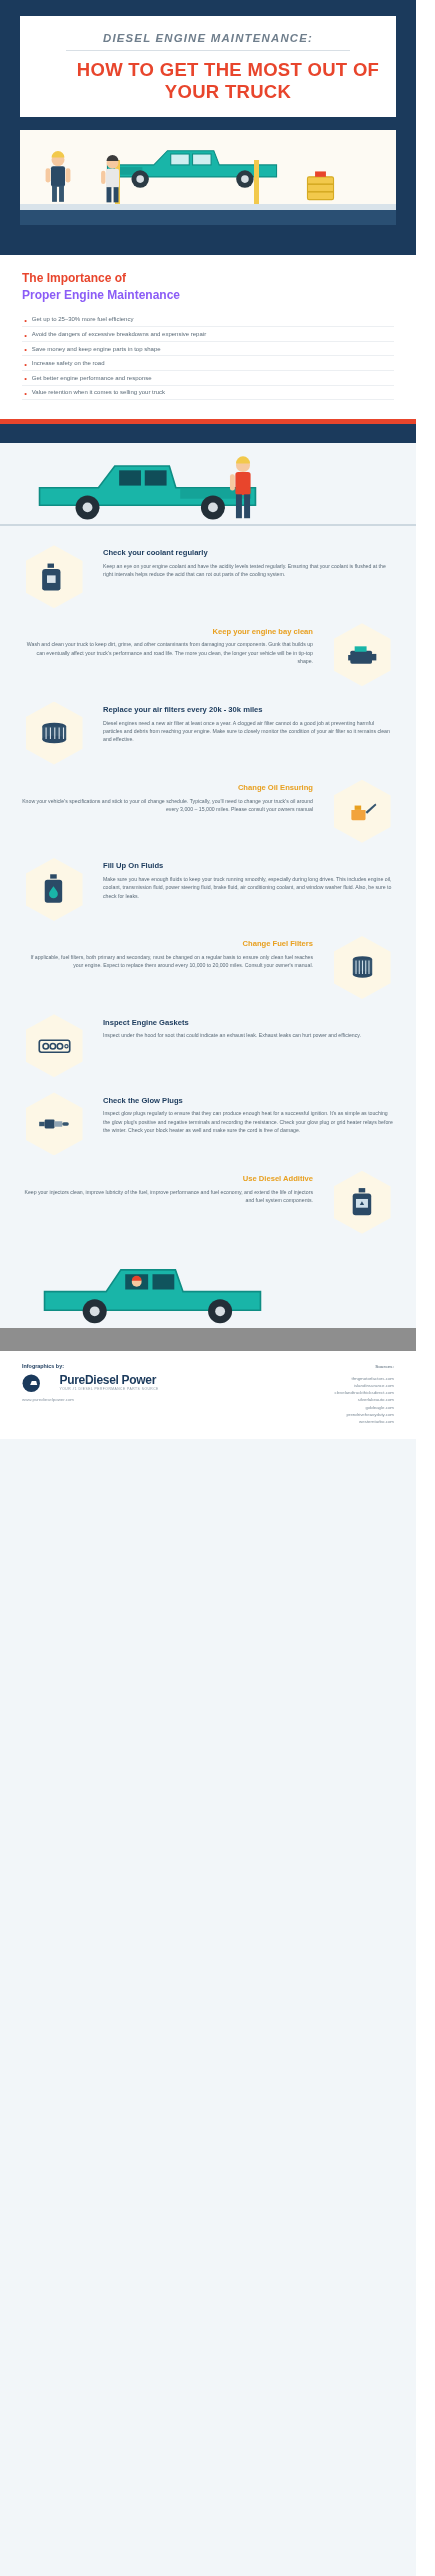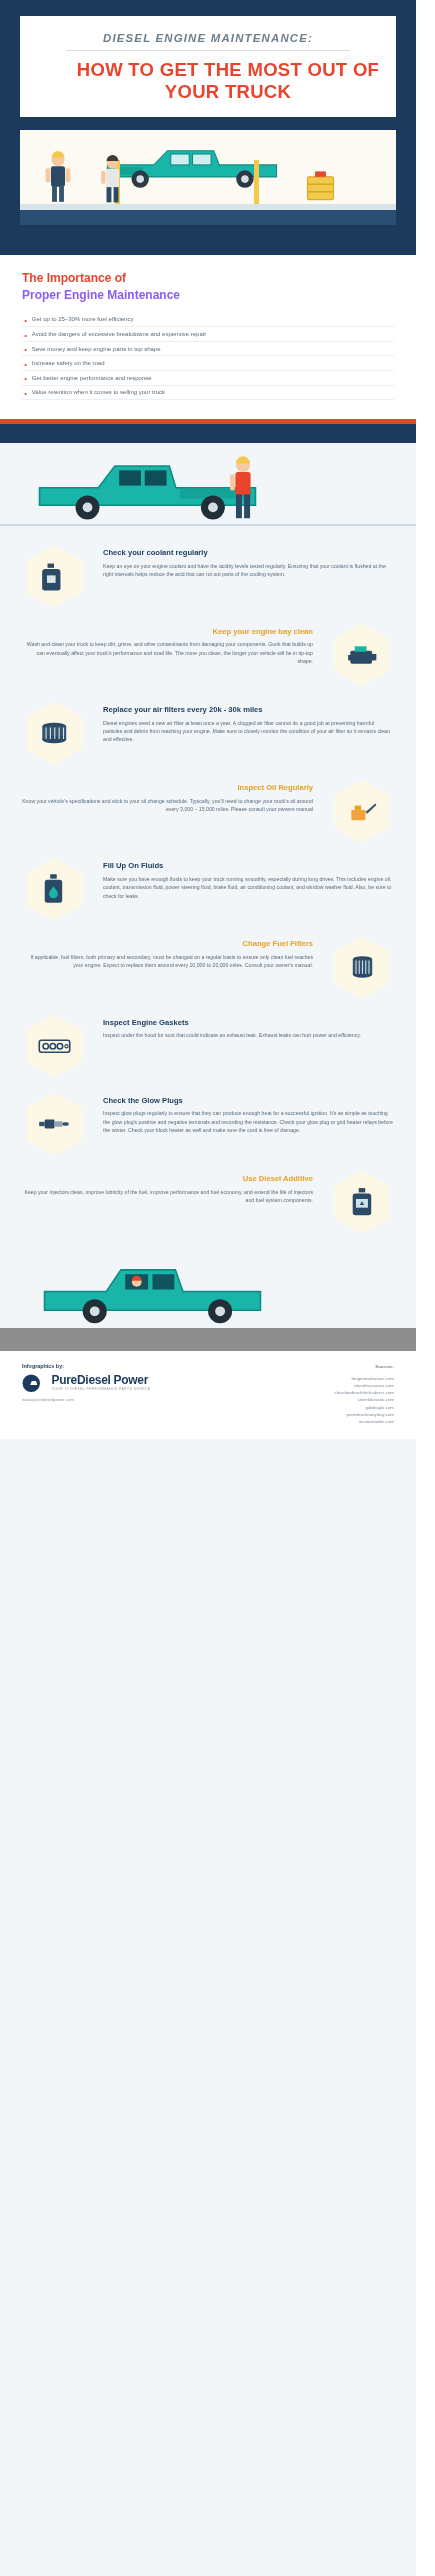--- a/index.html
+++ b/index.html
@@ -390,21 +390,21 @@
     <div class="hexwrap">
       <div class="hex">
         <svg width="30.5" height="24" viewBox="0 0 56 44">
           <path d="M8,20 h26 v16 a3,3 0 0 1 -3,3 h-20 a3,3 0 0 1 -3,-3 z" fill="#f2a33c"></path>
           <rect x="14" y="12" width="12" height="8" fill="#e8a020"></rect>
           <path d="M34,24 L52,8 L54,11 L37,27 z" fill="#35556f"></path>
         </svg>
       </div>
     </div>
     <div class="tip-body">
-      <div class="tip-title">Inspect Oil Regularly</div>
+      <div class="tip-title">Change Oil Ensuring</div>
       <div class="tip-text">Know your vehicle's specifications and stick to your oil change schedule. Typically, you'll need to change your truck's oil around every 3,000 – 15,000 miles. Please consult your owners manual</div>
     </div>
   </div>
 
   <div class="tip">
     <div class="hexwrap">
       <div class="hex">
         <svg width="24" height="32" viewBox="0 0 44 58">
           <rect x="15" y="2" width="12" height="8" fill="#2b4a66"></rect>
           <path d="M10,12 h22 a5,5 0 0 1 5,5 v32 a5,5 0 0 1 -5,5 h-22 a5,5 0 0 1 -5,-5 v-32 a5,5 0 0 1 5,-5 z" fill="#2b4a66"></path>
@@ -504,21 +504,21 @@
       <circle cx="334" cy="94" r="22" fill="#232f38"></circle>
         <circle cx="334" cy="94" r="9" fill="#d7dee3"></circle>
       <circle cx="181" cy="40" r="9" fill="#f6c9a0"></circle>
       <path d="M172,38 a9,9 0 0 1 18,0 z" fill="#e8452c"></path>
     </svg>
   </div>
 
   <div class="footer">
     <div>
       <div class="foot-label">Infographics by:</div>
-      <div style="display:flex;align-items:center;gap:11px;">
+      <div style="display:flex;align-items:center;gap:19px;">
         <svg width="18.5" height="18.5" viewBox="0 0 34 34">
           <circle cx="17" cy="17" r="16" fill="#1b3a5c"></circle>
           <path d="M8,20 h7 l3,-7 h8 l2,7 h-20 z" fill="#ffffff"></path>
         </svg>
         <div>
           <div class="brand">
             <span class="pure">Pure</span><span>Diesel Power</span>
           </div>
           <div class="brand-sub">YOUR #1 DIESEL PERFORMANCE PARTS SOURCE</div>
         </div>

